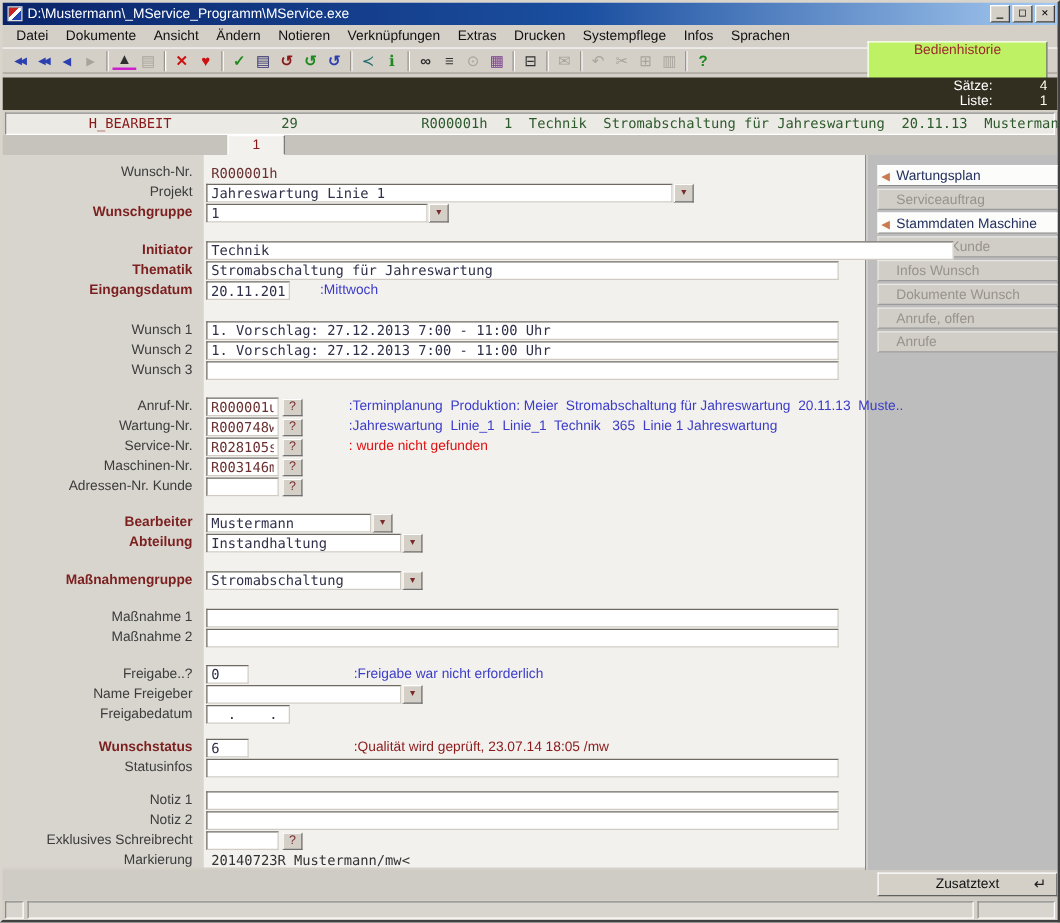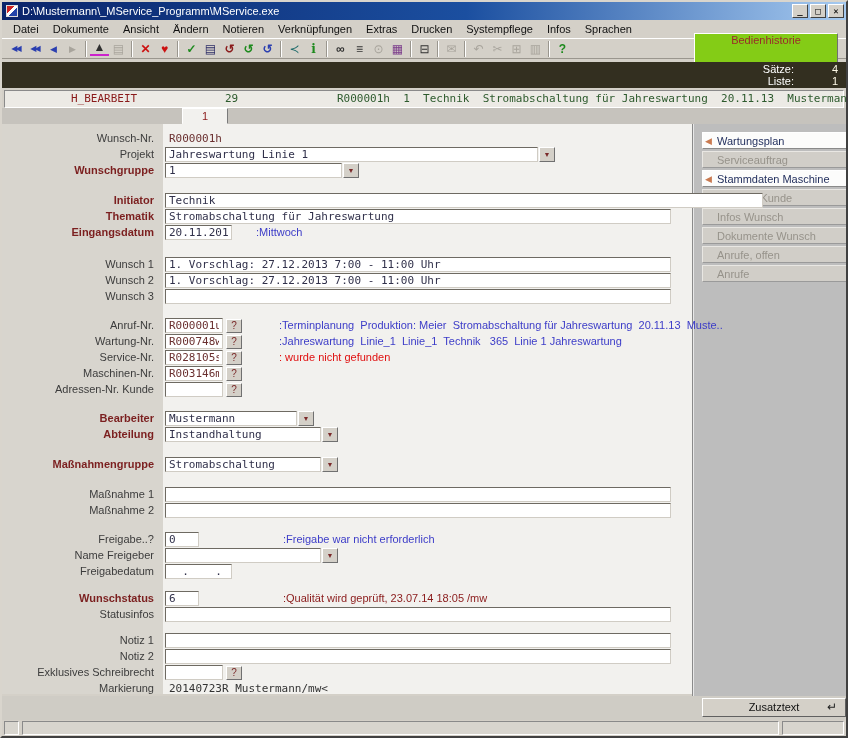--- a/index.html
+++ b/index.html
@@ -31,21 +31,21 @@
   
   .toolbar { height:20px; display:flex; align-items:center; padding-left:4px;
     border-bottom:1px solid #9a968e; background:#d4d0c8; }
   .tb-icon { width:19px; height:18px; text-align:center; line-height:18px; font-size:12px; flex:none; }
   .tb-sep { width:2px; height:16px; margin:0 3px; border-left:1px solid #9a968e; border-right:1px solid #ffffff; flex:none; }
   .c-blue { color:#2b3fb0; } .c-gray { color:#a8a49c; } .c-red { color:#cc1111; }
   .c-green { color:#1d8a1d; font-weight:bold; } .c-navy { color:#2b2b66; }
   .c-dkred { color:#8a1a1a; } .c-teal { color:#1d6a6a; } .c-purple { color:#7a3a8a; }
   .c-dark { color:#303030; }
   .history-btn { margin-left:auto; margin-right:8px; width:144px; height:31px;
-    background:#84cc16; border:1px solid; border-color:#ffffff #707070 #707070 #ffffff;
+    background:#bef264; border:1px solid; border-color:#ffffff #707070 #707070 #ffffff;
     font-size:11px; color:#9a2a2a; text-align:center; line-height:13px; }
   .pre-strip { height:3px; background:#d4d0c8; }
   
   .headerband { height:26px; background:#332f20; color:#ffffff; position:relative; }
   .header-title { position:absolute; left:12px; top:2px; font-size:18px; letter-spacing:0.5px; white-space:pre; color:#f4f4ee;margin-top:32px; }
   .hstat { position:absolute; font-size:11px; color:#ffffff; }
   .hstat.lbl1 { top:1px; right:52px; } .hstat.val1 { top:1px; right:8px; color:#fdf8e6; }
   .hstat.lbl2 { top:13px; right:52px; } .hstat.val2 { top:13px; right:8px; color:#fdf8e6; }
   .hgap { height:2px; background:#d4d0c8; }
   

